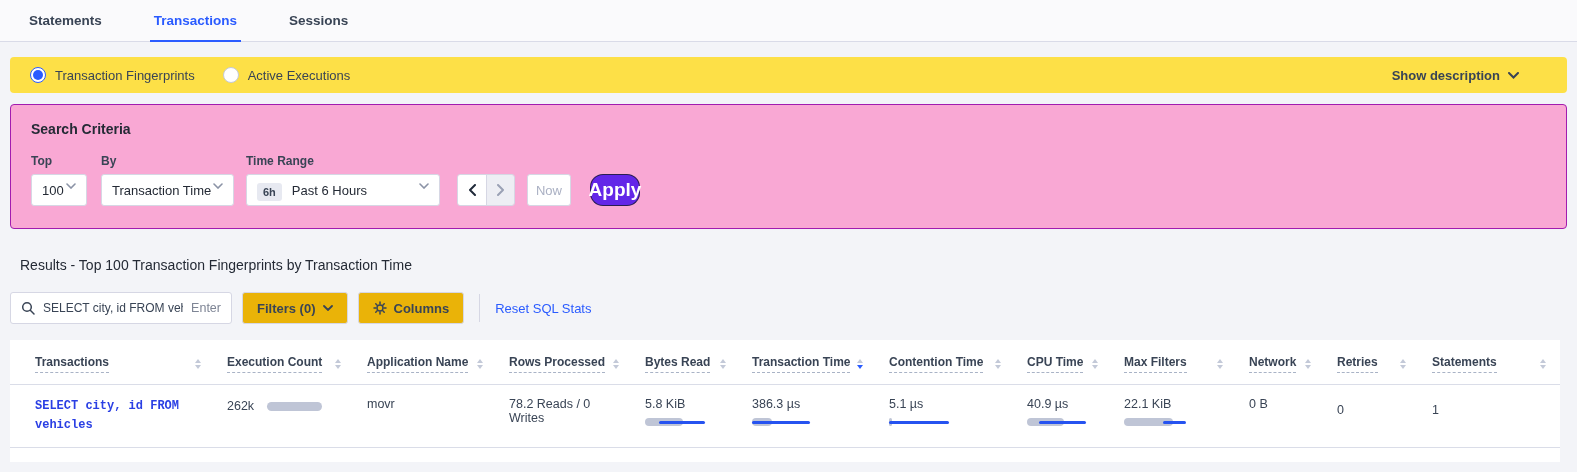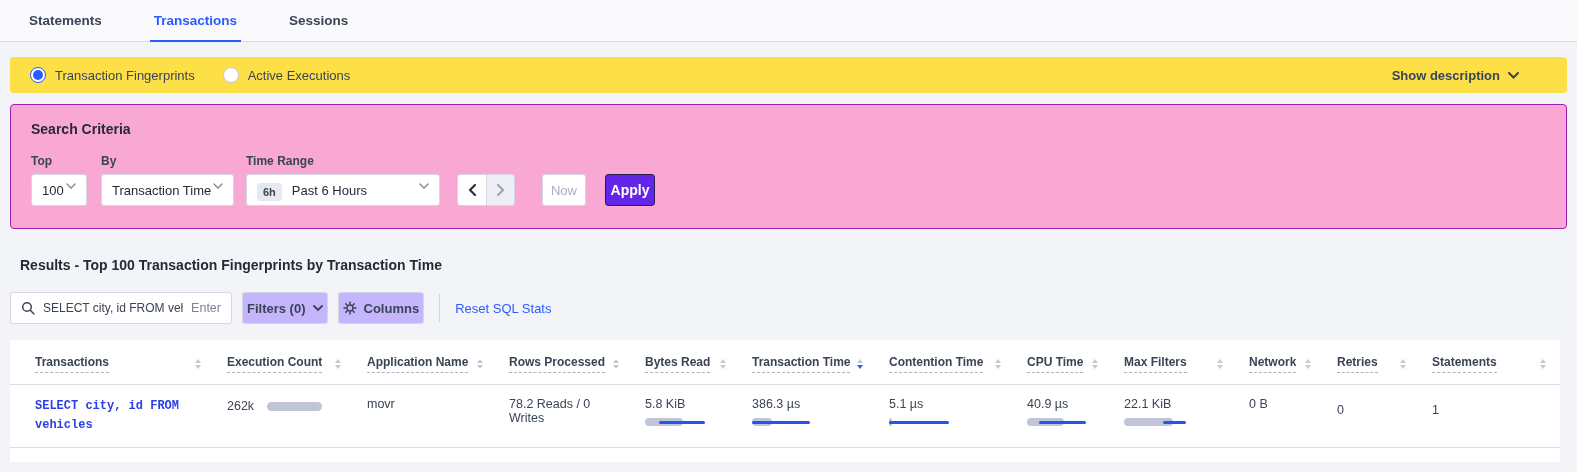--- a/index.html
+++ b/index.html
@@ -51,35 +51,35 @@
   }
   .select .chev { margin-left:auto; }
   .w-top { width:56px; margin-right:14px; }
   .w-by { width:133px; margin-right:12px; }
   .w-tr { width:194px; margin-right:17px; }
   .tr-badge { background:#e7e9f1; border-radius:3px; font-size:11px; font-weight:700; color:#394455; padding:3px 6px; margin-right:10px; }
   .nav-group { display:flex; height:32px; border:1px solid #d6d7e4; border-radius:3px; overflow:hidden; margin-right:12px; }
   .nav-btn { width:28px; display:flex; align-items:center; justify-content:center; background:#fff; cursor:pointer; }
   .nav-btn.disabled { background:#edeef4; border-left:1px solid #d6d7e4; cursor:default; }
   .now-btn { width:44px; height:32px; border:1px solid #d6d7e4; border-radius:3px; background:#fff;
-             font-size:13px; color:#aab0c3; display:flex; align-items:center; justify-content:center; margin-right:19px; cursor:pointer;margin-left:15px; }
-  .apply-btn { width:50px; height:32px; border:1px solid rgba(15,25,20,0.7); border-radius:4px; background:#6326e8;
-               color:#fff; font-size:14px; font-weight:700; display:flex; align-items:center; justify-content:center; cursor:pointer; }
-
-  .results-heading { margin:28px 0 0 20px; font-size:14px; font-weight:700; color:#242a35; }
+             font-size:13px; color:#aab0c3; display:flex; align-items:center; justify-content:center; margin-right:19px; cursor:pointer; }
+  .apply-btn { width:50px; height:32px; border:1px solid rgba(15,25,20,0.7); border-radius:13px; background:#6326e8;
+               color:#fff; font-size:19px; font-weight:700; display:flex; align-items:center; justify-content:center; cursor:pointer; }
+
+  .results-heading { margin:28px 0 0 20px; font-size:14px; font-weight:400; color:#242a35; }
 
   
   .toolbar { margin:19px 10px 0 10px; display:flex; align-items:center; }
   .search-box { width:222px; height:32px; background:#fff; border:1px solid #d6d7e4; border-radius:3px;
                 display:flex; align-items:center; padding:0 10px; gap:8px; }
   .search-box input { flex:1; min-width:0; border:none; outline:none; font-family:"Liberation Sans",sans-serif;
                       font-size:12px; color:#394455; background:transparent; }
   .enter-label { font-size:12.5px; color:#7e8595; flex:0 0 auto; cursor:pointer; }
-  .tb-btn { height:32px; background:#c4b5fd; border:1px solid #d6d7e4; border-radius:3px; margin-left:10px;
-            display:flex; align-items:center; gap:7px; padding:0 4px; font-size:13px; font-weight:600; color:#394455; cursor:pointer; }
+  .tb-btn { height:32px; background:#eab308; border:1px solid #d6d7e4; border-radius:3px; margin-left:10px;
+            display:flex; align-items:center; gap:7px; padding:0 14px; font-size:13px; font-weight:600; color:#394455; cursor:pointer; }
   .agg-stats { margin-left:auto; display:flex; align-items:center; font-size:12.5px; color:#394455; }
   .agg-stats b { font-weight:700; }
   .v-divider { width:1px; height:28px; background:#d6d7e4; margin:0 15px; }
   .reset-link { font-size:13px; font-weight:500; color:#2a5bff; cursor:pointer; white-space:nowrap; }
 
   
   .table-panel { margin:16px 17px 0 10px; background:#fff; min-height:122px; padding-bottom:14px; }
   table { width:100%; border-collapse:collapse; table-layout:fixed; }
   thead tr, tbody tr { border-bottom:1px solid #dadde8; }
   th { text-align:left; padding:15px 14px 11px 12px; }

